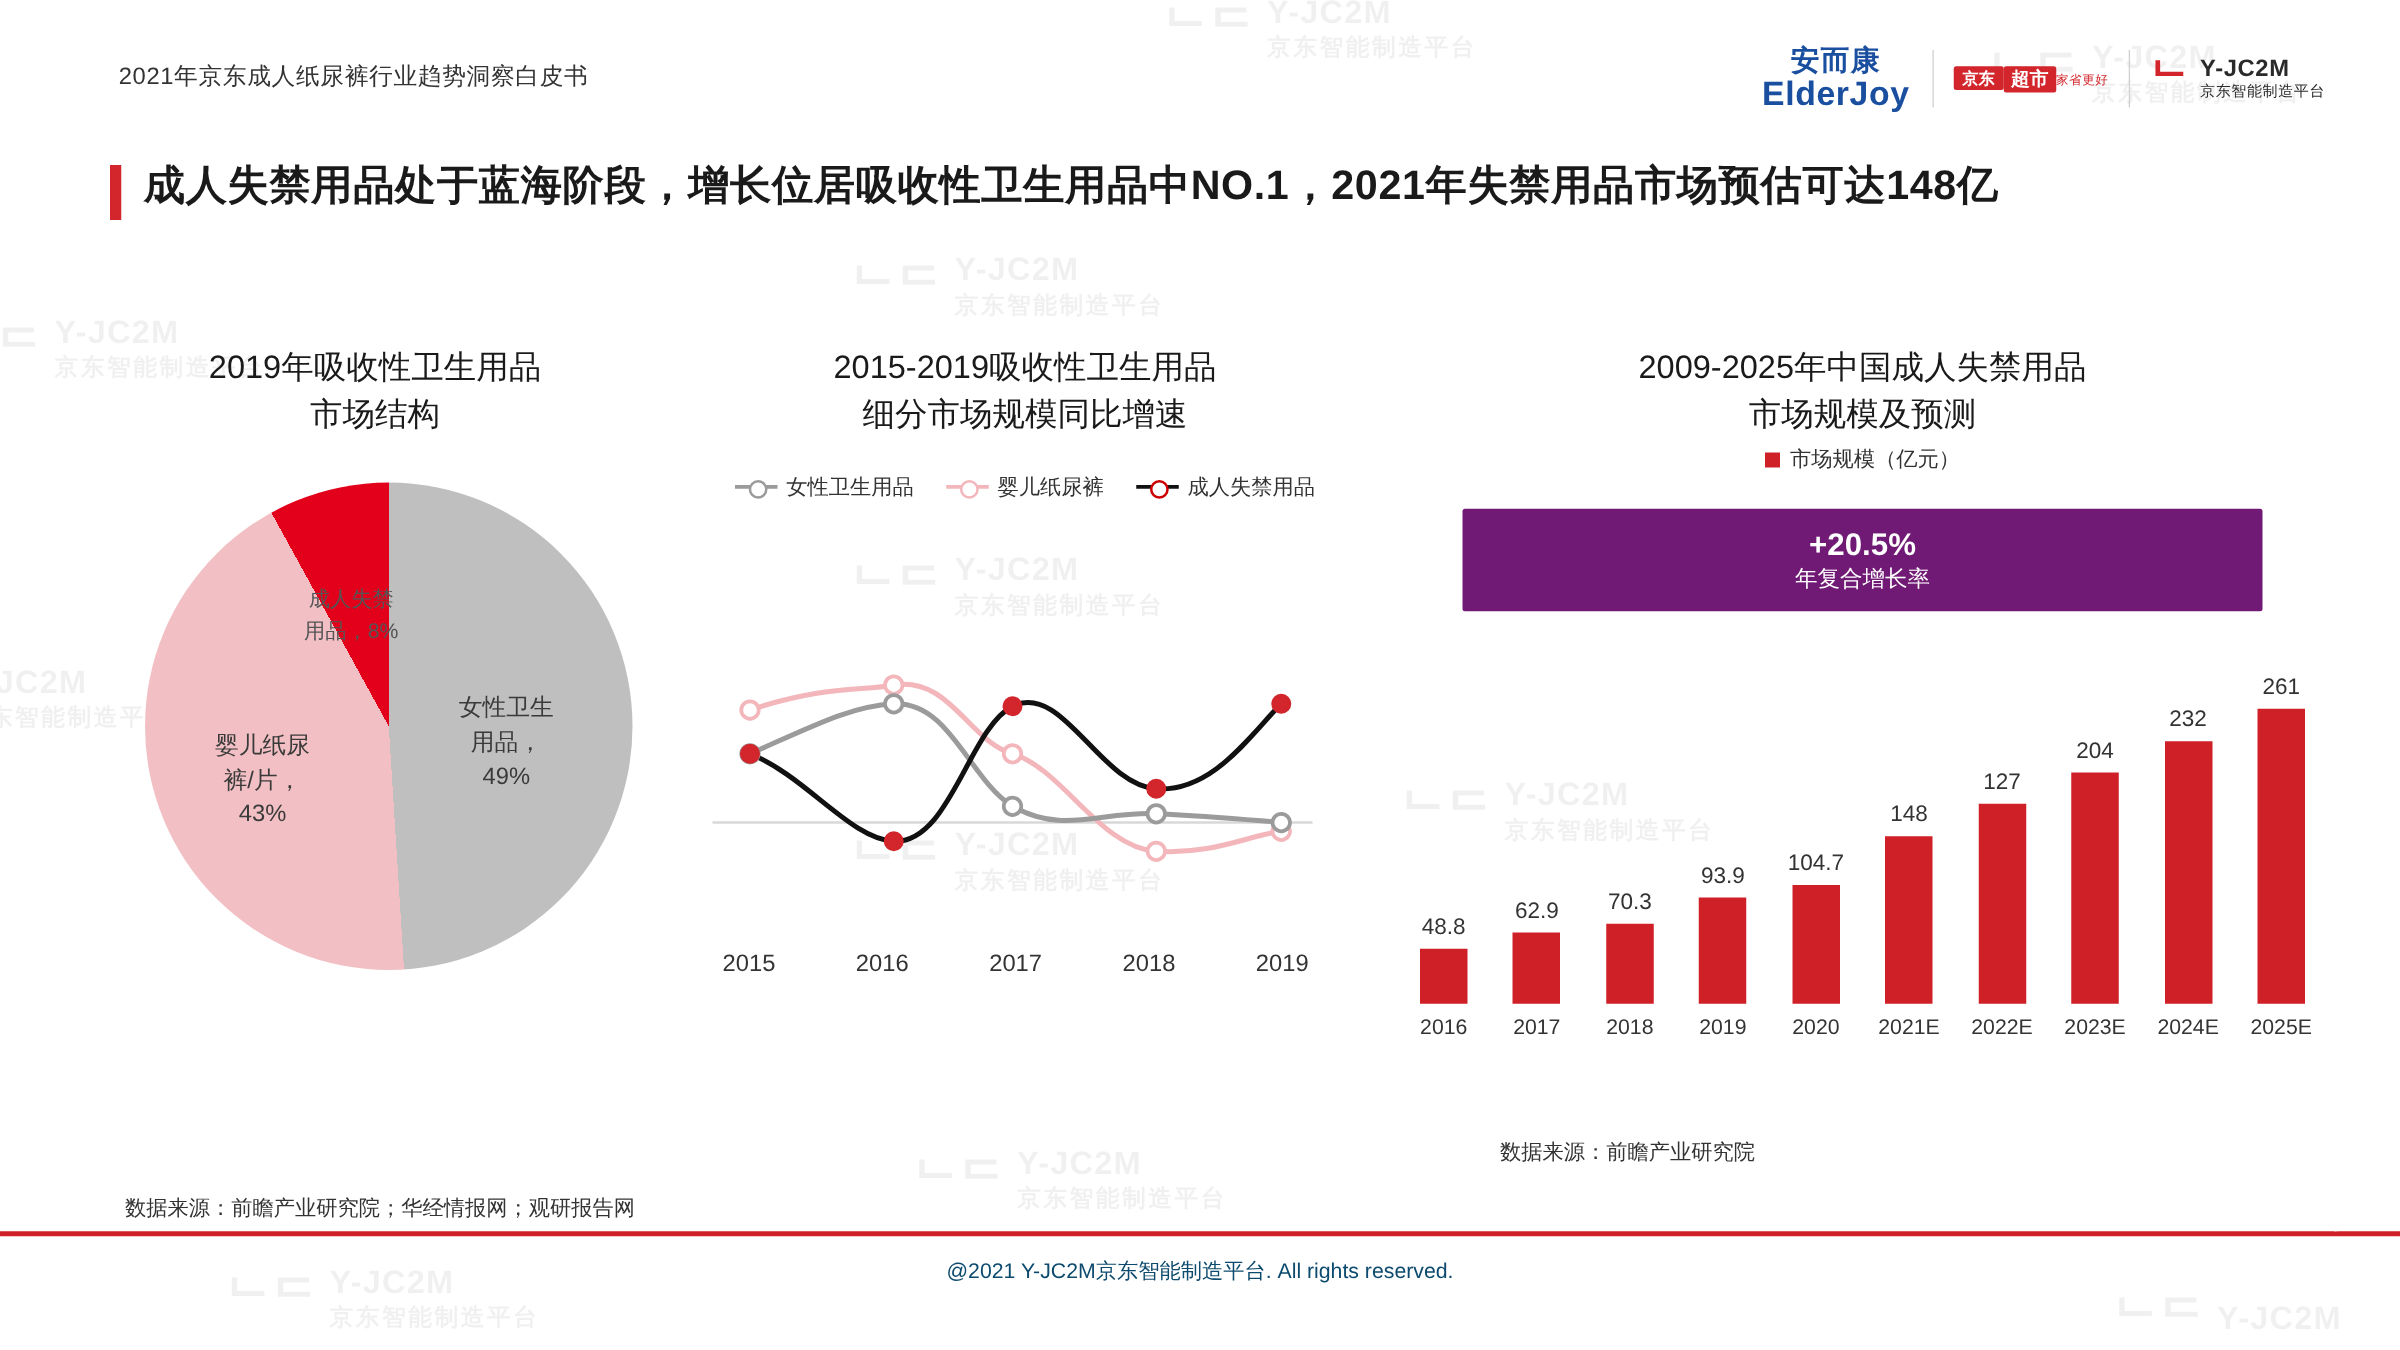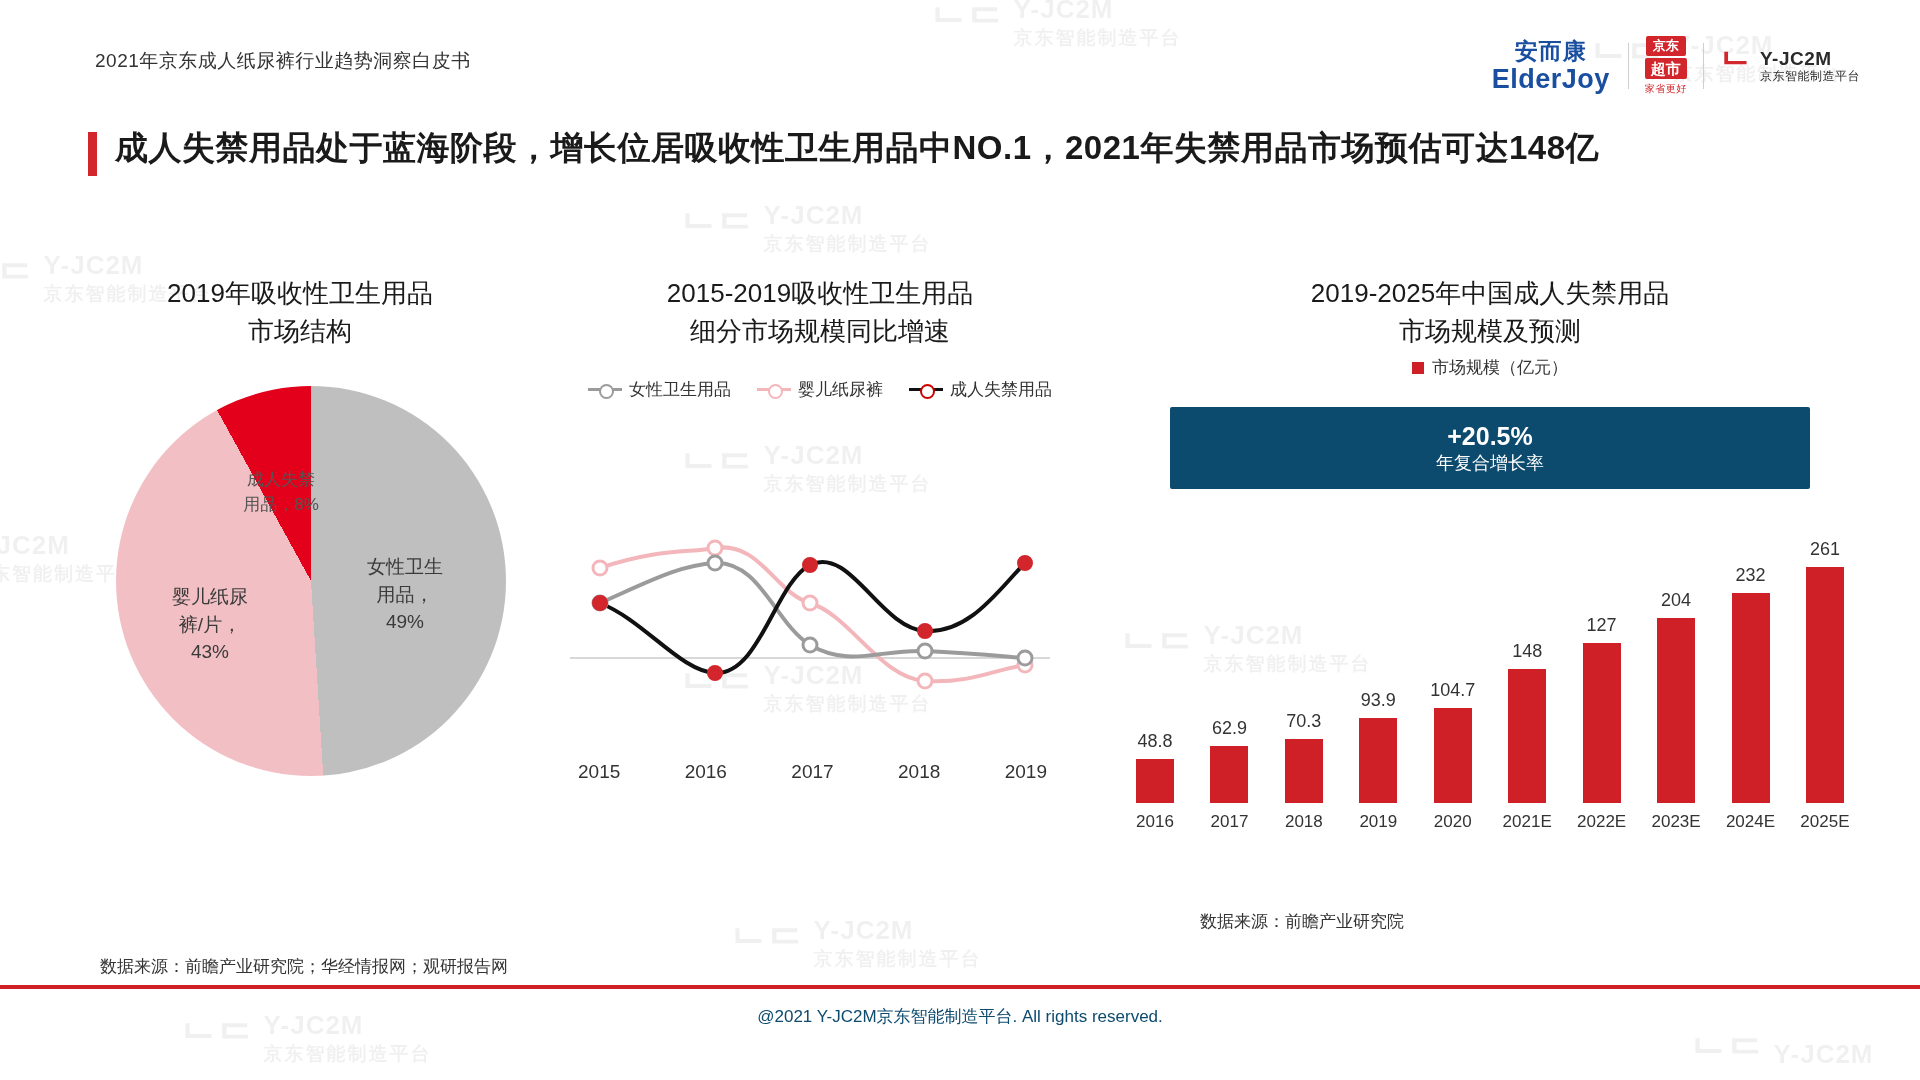--- a/index.html
+++ b/index.html
@@ -44,21 +44,21 @@
   }
   .logo-elderjoy .cn{
     font-size:23px;font-weight:800;color:#1a4fa0;letter-spacing:1px;line-height:1.05;
   }
   .logo-elderjoy .en{
     font-size:27px;font-weight:800;color:#1a4fa0;letter-spacing:.5px;line-height:1;
     margin-top:2px;
   }
   .sep-line{width:1px;height:46px;background:#cfcfcf;}
   .logo-jd{
-    display:flex;flex-direction:column;align-items:center;justify-content:center;
+    display:flex;align-items:center;justify-content:center;
     padding:0 16px;
   }
   .logo-jd .jd-top{
     background:#d2262c;color:#fff;font-size:13px;font-weight:700;
     padding:1px 7px;border-radius:2px;line-height:1.35;
   }
   .logo-jd .jd-mid{
     background:#d2262c;color:#fff;font-size:15px;font-weight:800;
     padding:1px 6px;border-radius:2px;line-height:1.3;margin-top:2px;
   }
@@ -119,21 +119,21 @@
     border:2px solid currentColor;background:#fff;
   }
   .line-area{position:relative;margin-top:52px;height:330px;}
   .xaxis{
     position:absolute;bottom:0;left:0;right:15px;display:flex;justify-content:space-between;
     padding:0 18px;font-size:19px;color:#333;
   }
 
   
   .kpi-box{
-    margin:28px auto 0;width:640px;height:82px;background:#0c4a6e;color:#fff;
+    margin:28px auto 0;width:640px;height:82px;background:#701a75;color:#fff;
     display:flex;flex-direction:column;align-items:center;justify-content:center;
     border-radius:2px;
   }
   .kpi-box .v{font-size:25px;font-weight:700;line-height:1.25;}
   .kpi-box .c{font-size:18px;line-height:1.3;}
   .bar-legend{
     display:flex;justify-content:center;align-items:center;gap:8px;
     font-size:17px;color:#333;margin-top:6px;
   }
   .bar-legend .sq{width:12px;height:12px;background:#cf2027;display:inline-block;}
@@ -367,21 +367,21 @@
         <span>2016</span>
         <span>2017</span>
         <span>2018</span>
         <span>2019</span>
       </div>
     </div>
   </div>
 
   <div class="panel p3">
     <div class="panel-title">
-      <div>2019-2025年中国成人失禁用品</div>
+      <div>2009-2025年中国成人失禁用品</div>
       <div>市场规模及预测</div>
     </div>
 
     <div class="bar-legend">
       <span class="sq"></span>
       <span>市场规模（亿元）</span>
     </div>
 
     <div class="kpi-box">
       <div class="v">+20.5%</div>

